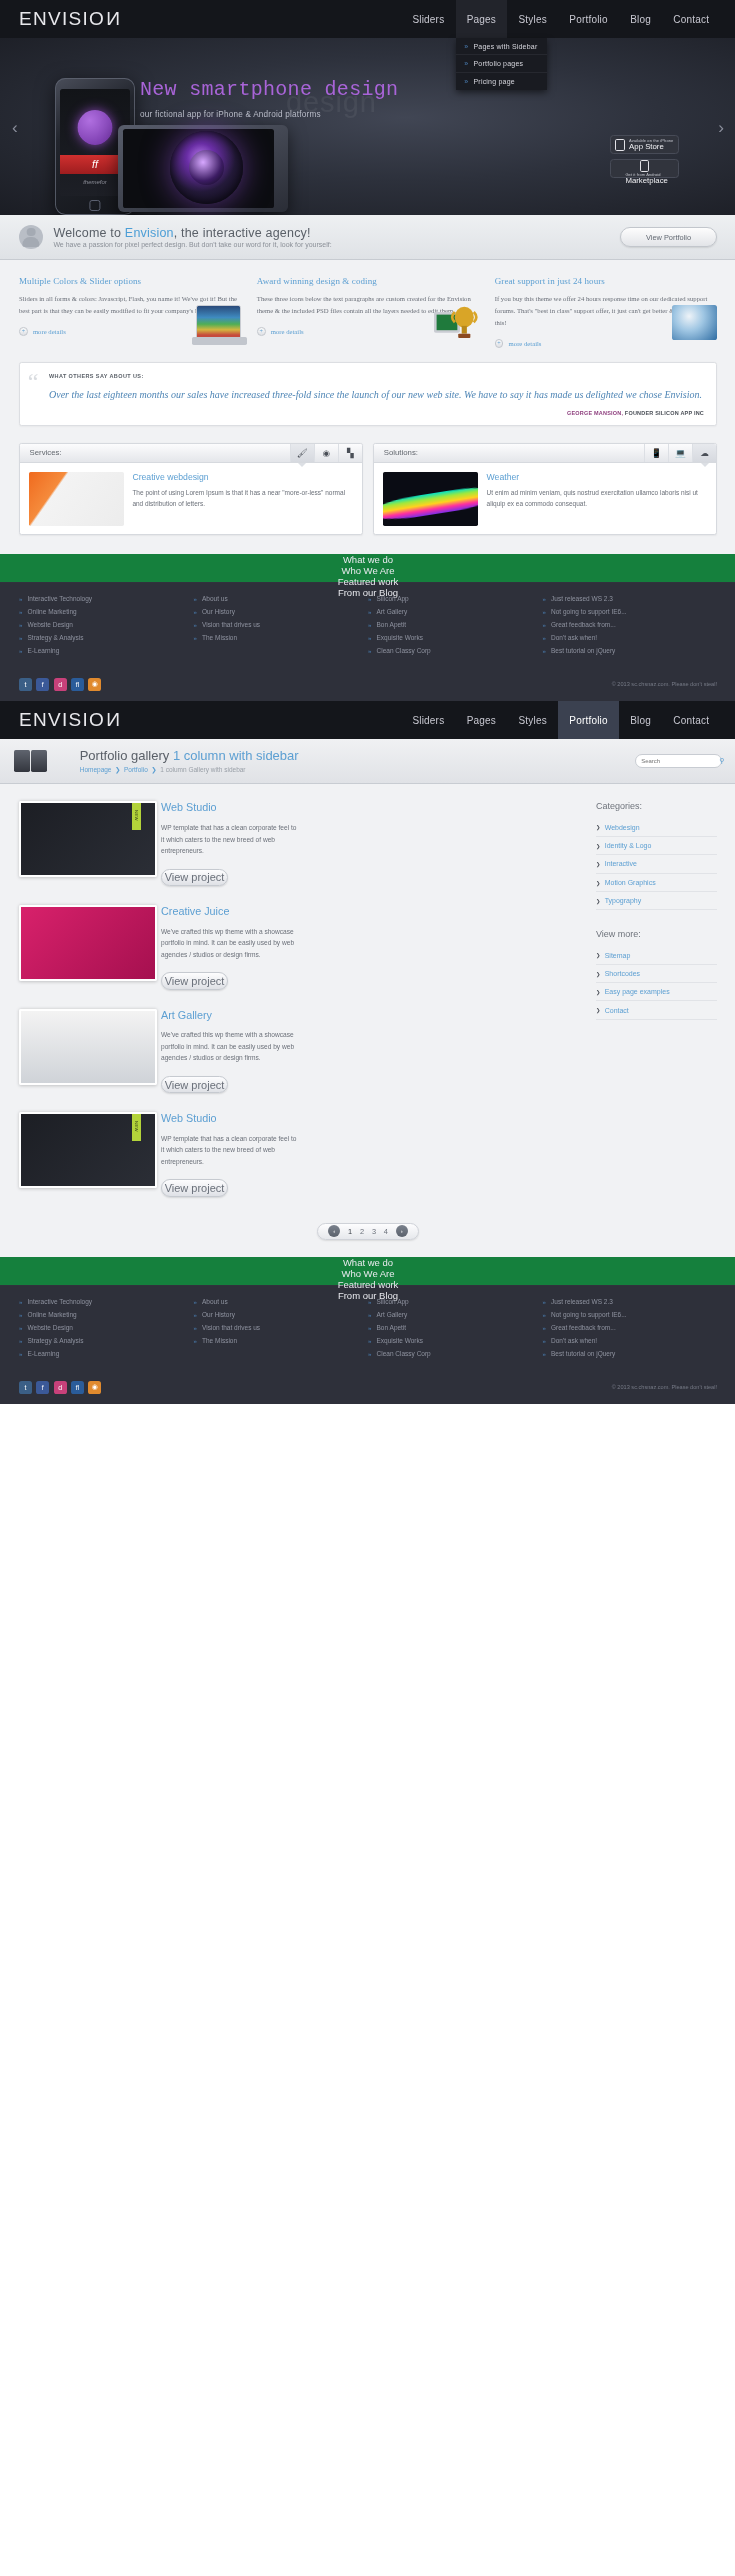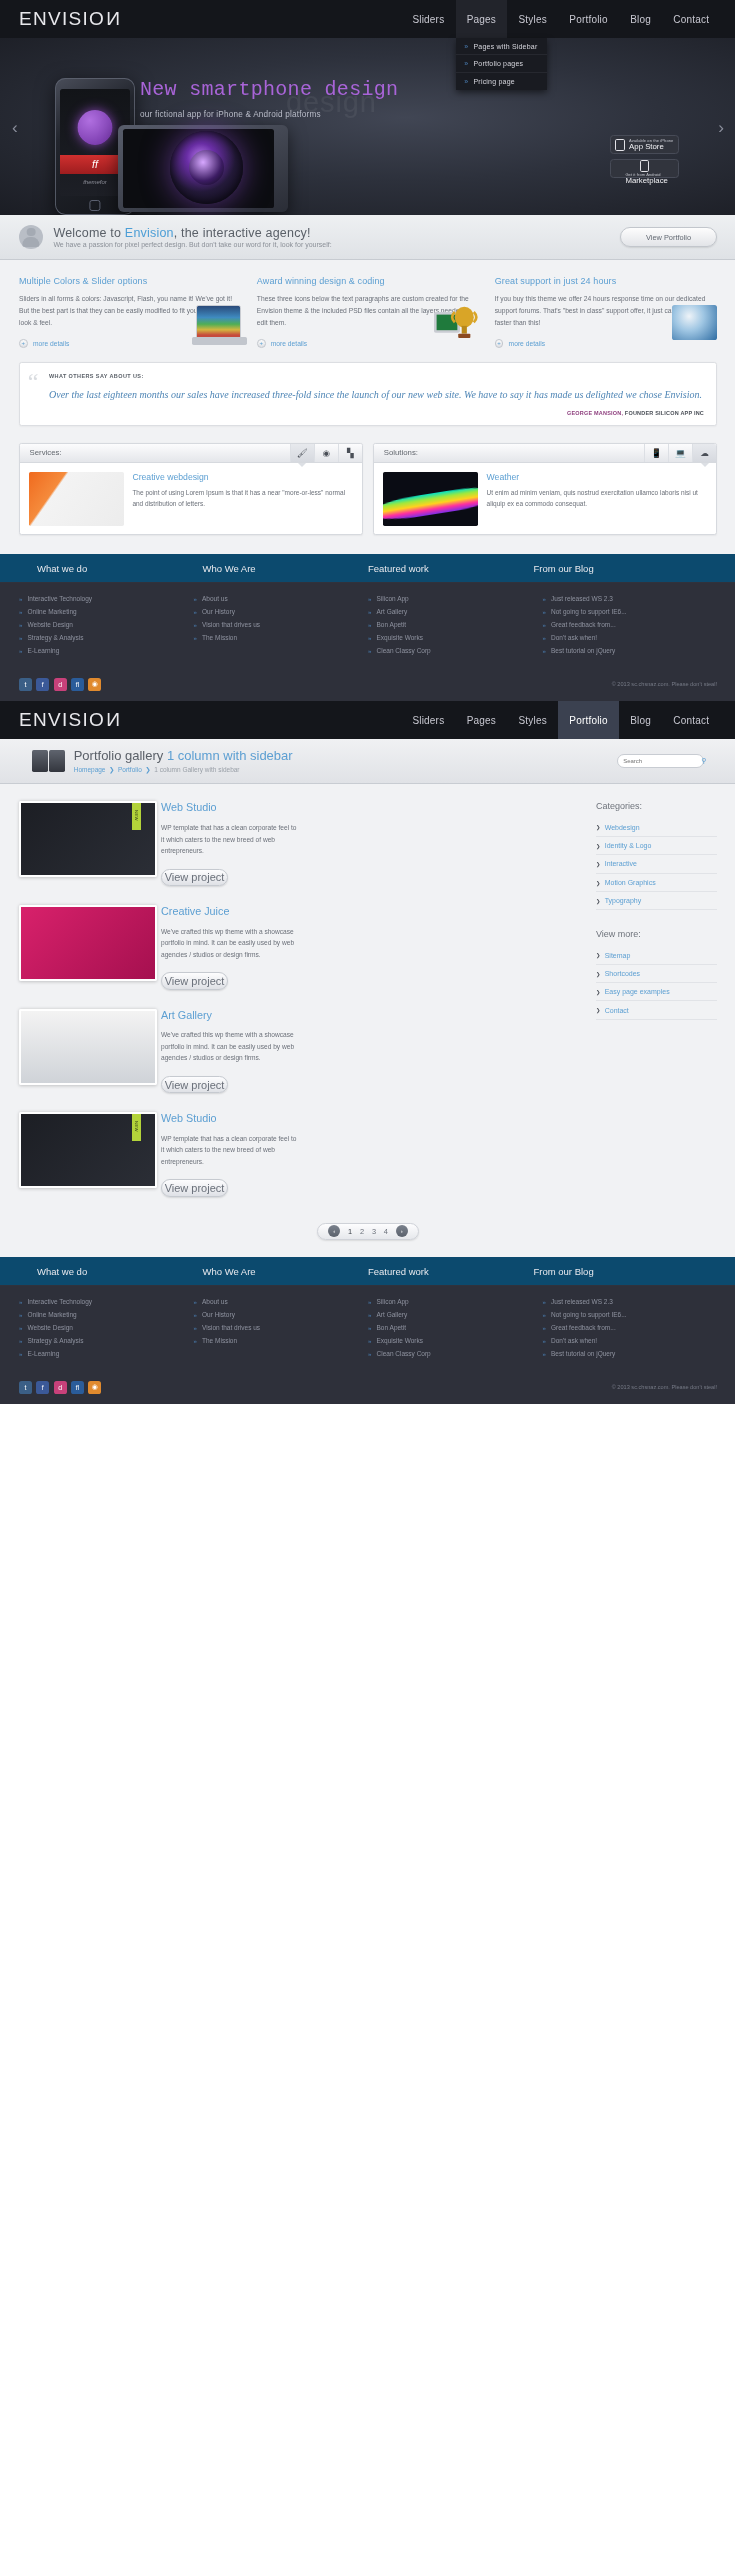--- a/index.html
+++ b/index.html
@@ -126,21 +126,21 @@
   .portbtn {
     margin-left:auto; width:97px; height:20px; border-radius:10.4px;
     background:linear-gradient(180deg,#fdfdfd,#e2e4e8); border:0.9px solid #c2c6cc;
     display:flex; align-items:center; justify-content:center; font-size:7.4px; color:#636972;
     box-shadow:0 0.9px 1.7px rgba(0,0,0,.1); cursor:pointer;
   }
 
   
   .sec-light { background:#f1f2f4; padding:15.6px 19px 0; }
   .feat-row { display:flex; gap:15.6px; }
-  .feat { flex:1; position:relative; }
+  .feat { flex:1; position:relative;font-family:Liberation Serif, serif; }
   .feat h3 { font-size:9px; color:#5c9fd2; font-weight:400; margin-bottom:7.8px; letter-spacing:0.1px;}
   .feat p { font-size:6.7px; line-height:1.75; color:#6b7079; width:100%; }
   .feat .ficon {
     position:absolute; right:0; top:29px; width:45px; height:35px; border-radius:2.6px;
   }
   .fi-laptop { background:linear-gradient(180deg,#2a4a7a 0%,#3f8bc0 35%,#4fae56 55%,#d4b63f 72%,#c64a3c 88%); border:1.7px solid #c9ccd2; }
   .fi-laptop:after { content:""; position:absolute; left:-5.2px; bottom:-6px; width:55px; height:7.8px; border-radius:1.7px; background:#c2c6cd;}
   .fi-trophy { background:transparent; }
   .fi-globe { background:radial-gradient(circle at 38% 32%, #eef3f8 0%, #9fc6e3 40%, #2f6da3 100%); border-radius:50%; width:38px; height:38px;}
   .more {
@@ -207,22 +207,22 @@
     content:""; position:absolute; left:-10%; top:40%; width:130%; height:38%;
     background:linear-gradient(180deg,#00e0c8,#a0e83c,#ffd21e,#ff2ea0,#7b2ee8);
     transform:rotate(-9deg); filter:blur(0.3px); border-radius:40%;
   }
   .pbody-txt h5 { font-size:8.7px; color:#5c9fd2; font-weight:400; margin-bottom:5.2px; }
   .pbody-txt p { font-size:6.5px; color:#6b7079; line-height:1.7; }
 
   
   .footer { background:#24262f; }
   .foot-head {
-    display:flex; padding:0 37px; height:29px; align-items:center;
-    background:#0c4a6e; border-bottom:0.9px solid #30323c;
+    display:flex; padding:0 19px; height:29px; align-items:center;
+    background:#15803d; border-bottom:0.9px solid #30323c;flex-direction:column;
   }
   .foot-head > div { flex:1; font-size:9.5px; color:#e8e9ee; font-weight:400; }
   .foot-cols { display:flex; padding:12px 19px 10.4px; background:#2e303a; }
   .foot-cols > ul { flex:1; list-style:none; }
   .foot-cols li { font-size:6.5px; color:#8f93a0; margin-bottom:6px; display:flex; align-items:center; cursor:pointer;}
   .foot-cols li .chev { color:#4a7fb5; margin-right:5.2px; font-size:6px; }
   .foot-bottom {
     display:flex; align-items:center; padding:7px 19px 10.4px; background:#2e303a;
   }
   .social { display:flex; gap:4.3px; }
@@ -230,21 +230,21 @@
     width:13px; height:13px; border-radius:2.6px; display:flex; align-items:center; justify-content:center;
     font-size:7px; color:#fff; cursor:pointer;
   }
   .s-tw { background:#3b5f86; } .s-fb { background:#3b5998; }
   .s-db { background:#c8417a; } .s-fl { background:#2a5c9a; } .s-rs { background:#e08a2e; }
   .copy { margin-left:auto; font-size:5.6px; color:#767a86; }
 
   
   .p2head {
     height:45px; background:linear-gradient(180deg,#f0f1f3,#e0e2e6);
-    border-bottom:0.9px solid #c8ccd2; display:flex; align-items:center; padding:0 32px; position:relative;
+    border-bottom:0.9px solid #c8ccd2; display:flex; align-items:center; padding:0 14px; position:relative;gap:24px;
   }
   .bookico { width:33px; height:22.5px; margin-right:8.7px; flex:none; position:relative; }
   .bookico:before, .bookico:after{
     content:""; position:absolute; top:0; width:15.6px; height:22.5px; border-radius:1.7px;
     background:linear-gradient(180deg,#5f646e,#33363e);
   }
   .bookico:before { left:0; } .bookico:after { right:0; }
   .p2title { font-size:13px; color:#5a6068; font-weight:400; }
   .p2title .hl { color:#5c9fd2; }
   .crumbs { font-size:6.5px; color:#9aa0a8; margin-top:3.5px; }

